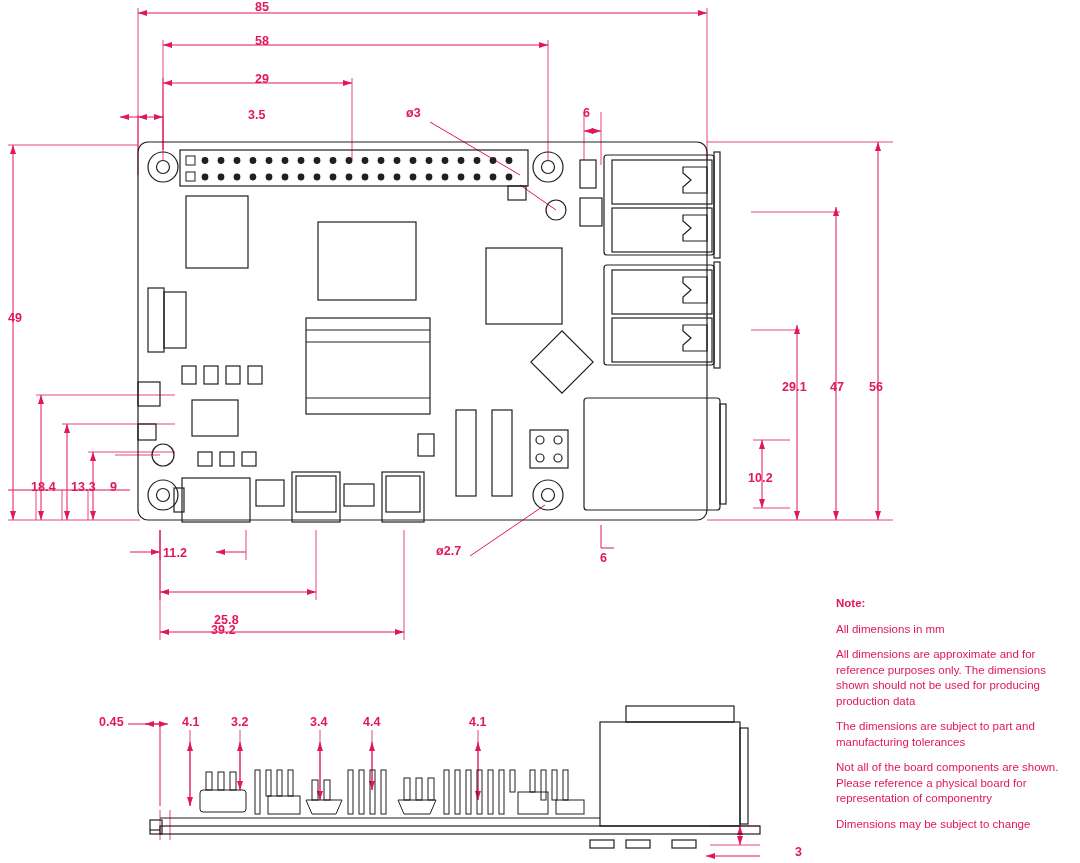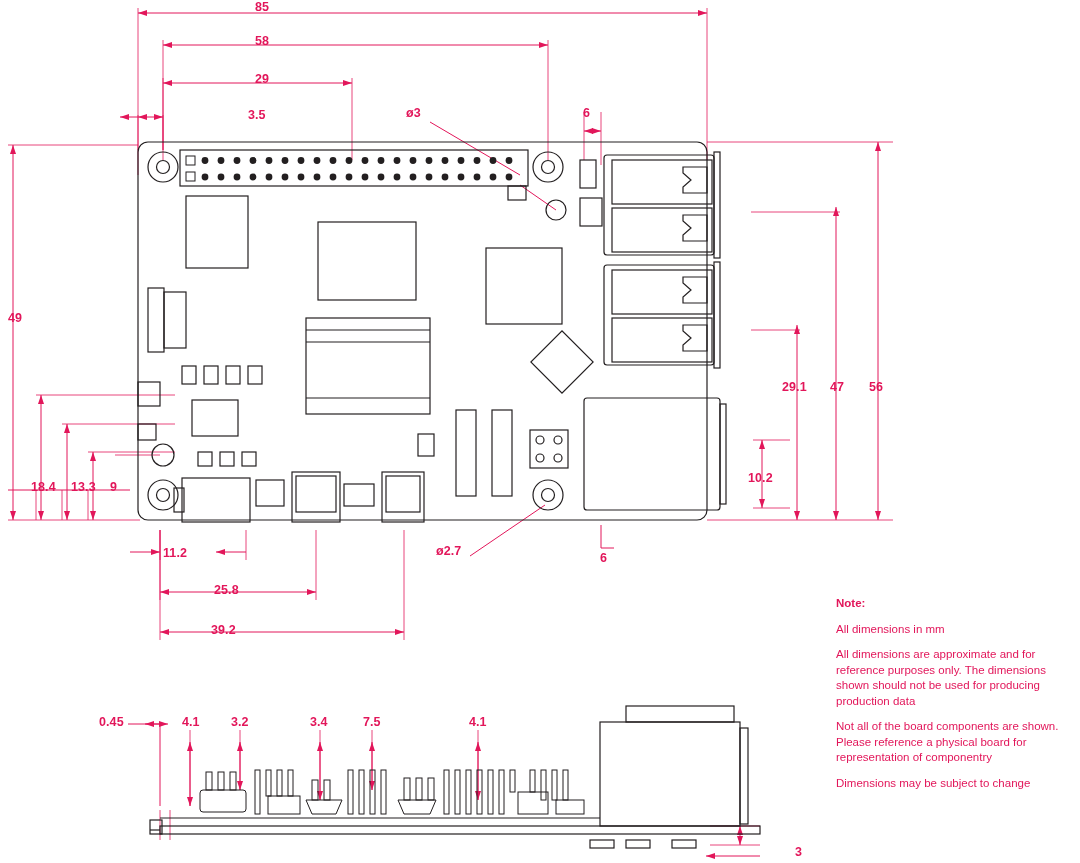--- a/index.html
+++ b/index.html
@@ -355,41 +355,42 @@
 
   <div class="dim-label" style="left:255px;top:0px;">85</div>
   <div class="dim-label" style="left:255px;top:34px;">58</div>
   <div class="dim-label" style="left:255px;top:72px;">29</div>
   <div class="dim-label" style="left:248px;top:108px;">3.5</div>
   <div class="dim-label" style="left:583px;top:106px;">6</div>
   <div class="dim-label" style="left:406px;top:106px;">ø3</div>
   <div class="dim-label" style="left:436px;top:544px;">ø2.7</div>
   <div class="dim-label" style="left:600px;top:551px;">6</div>
   <div class="dim-label" style="left:163px;top:546px;">11.2</div>
-  <div class="dim-label" style="left:214px;top:583px;text-align:right;">25.8</div>
+  <div class="dim-label" style="left:214px;top:613px;text-align:right;">25.8</div>
   <div class="dim-label" style="left:211px;top:623px;">39.2</div>
 
   <div class="dim-label" style="left:8px;top:311px;">49</div>
   <div class="dim-label" style="left:31px;top:480px;">18.4</div>
   <div class="dim-label" style="left:71px;top:480px;">13.3</div>
   <div class="dim-label" style="left:110px;top:480px;">9</div>
   <div class="dim-label" style="left:782px;top:380px;text-align:right;">29.1</div>
   <div class="dim-label" style="left:830px;top:380px;">47</div>
   <div class="dim-label" style="left:869px;top:380px;">56</div>
   <div class="dim-label" style="left:748px;top:471px;">10.2</div>
 
   <div class="dim-label" style="left:99px;top:715px;text-align:right;">0.45</div>
   <div class="dim-label" style="left:182px;top:715px;">4.1</div>
   <div class="dim-label" style="left:231px;top:715px;">3.2</div>
   <div class="dim-label" style="left:310px;top:715px;">3.4</div>
-  <div class="dim-label" style="left:363px;top:715px;">7.5</div>
+  <div class="dim-label" style="left:363px;top:715px;">4.4</div>
   <div class="dim-label" style="left:469px;top:715px;">4.1</div>
   <div class="dim-label" style="left:795px;top:845px;">3</div>
 
   <div class="notes">
     <div class="note-title">Note:</div>
     <p>All dimensions in mm</p>
     <p>All dimensions are approximate and for reference purposes only. The dimensions shown should not be used for producing production data</p>
+    <p>The dimensions are subject to part and manufacturing tolerances</p>
     <p>Not all of the board components are shown. Please reference a physical board for representation of componentry</p>
     <p>Dimensions may be subject to change</p>
   </div>
 
 </div>
 
 </body></html>

